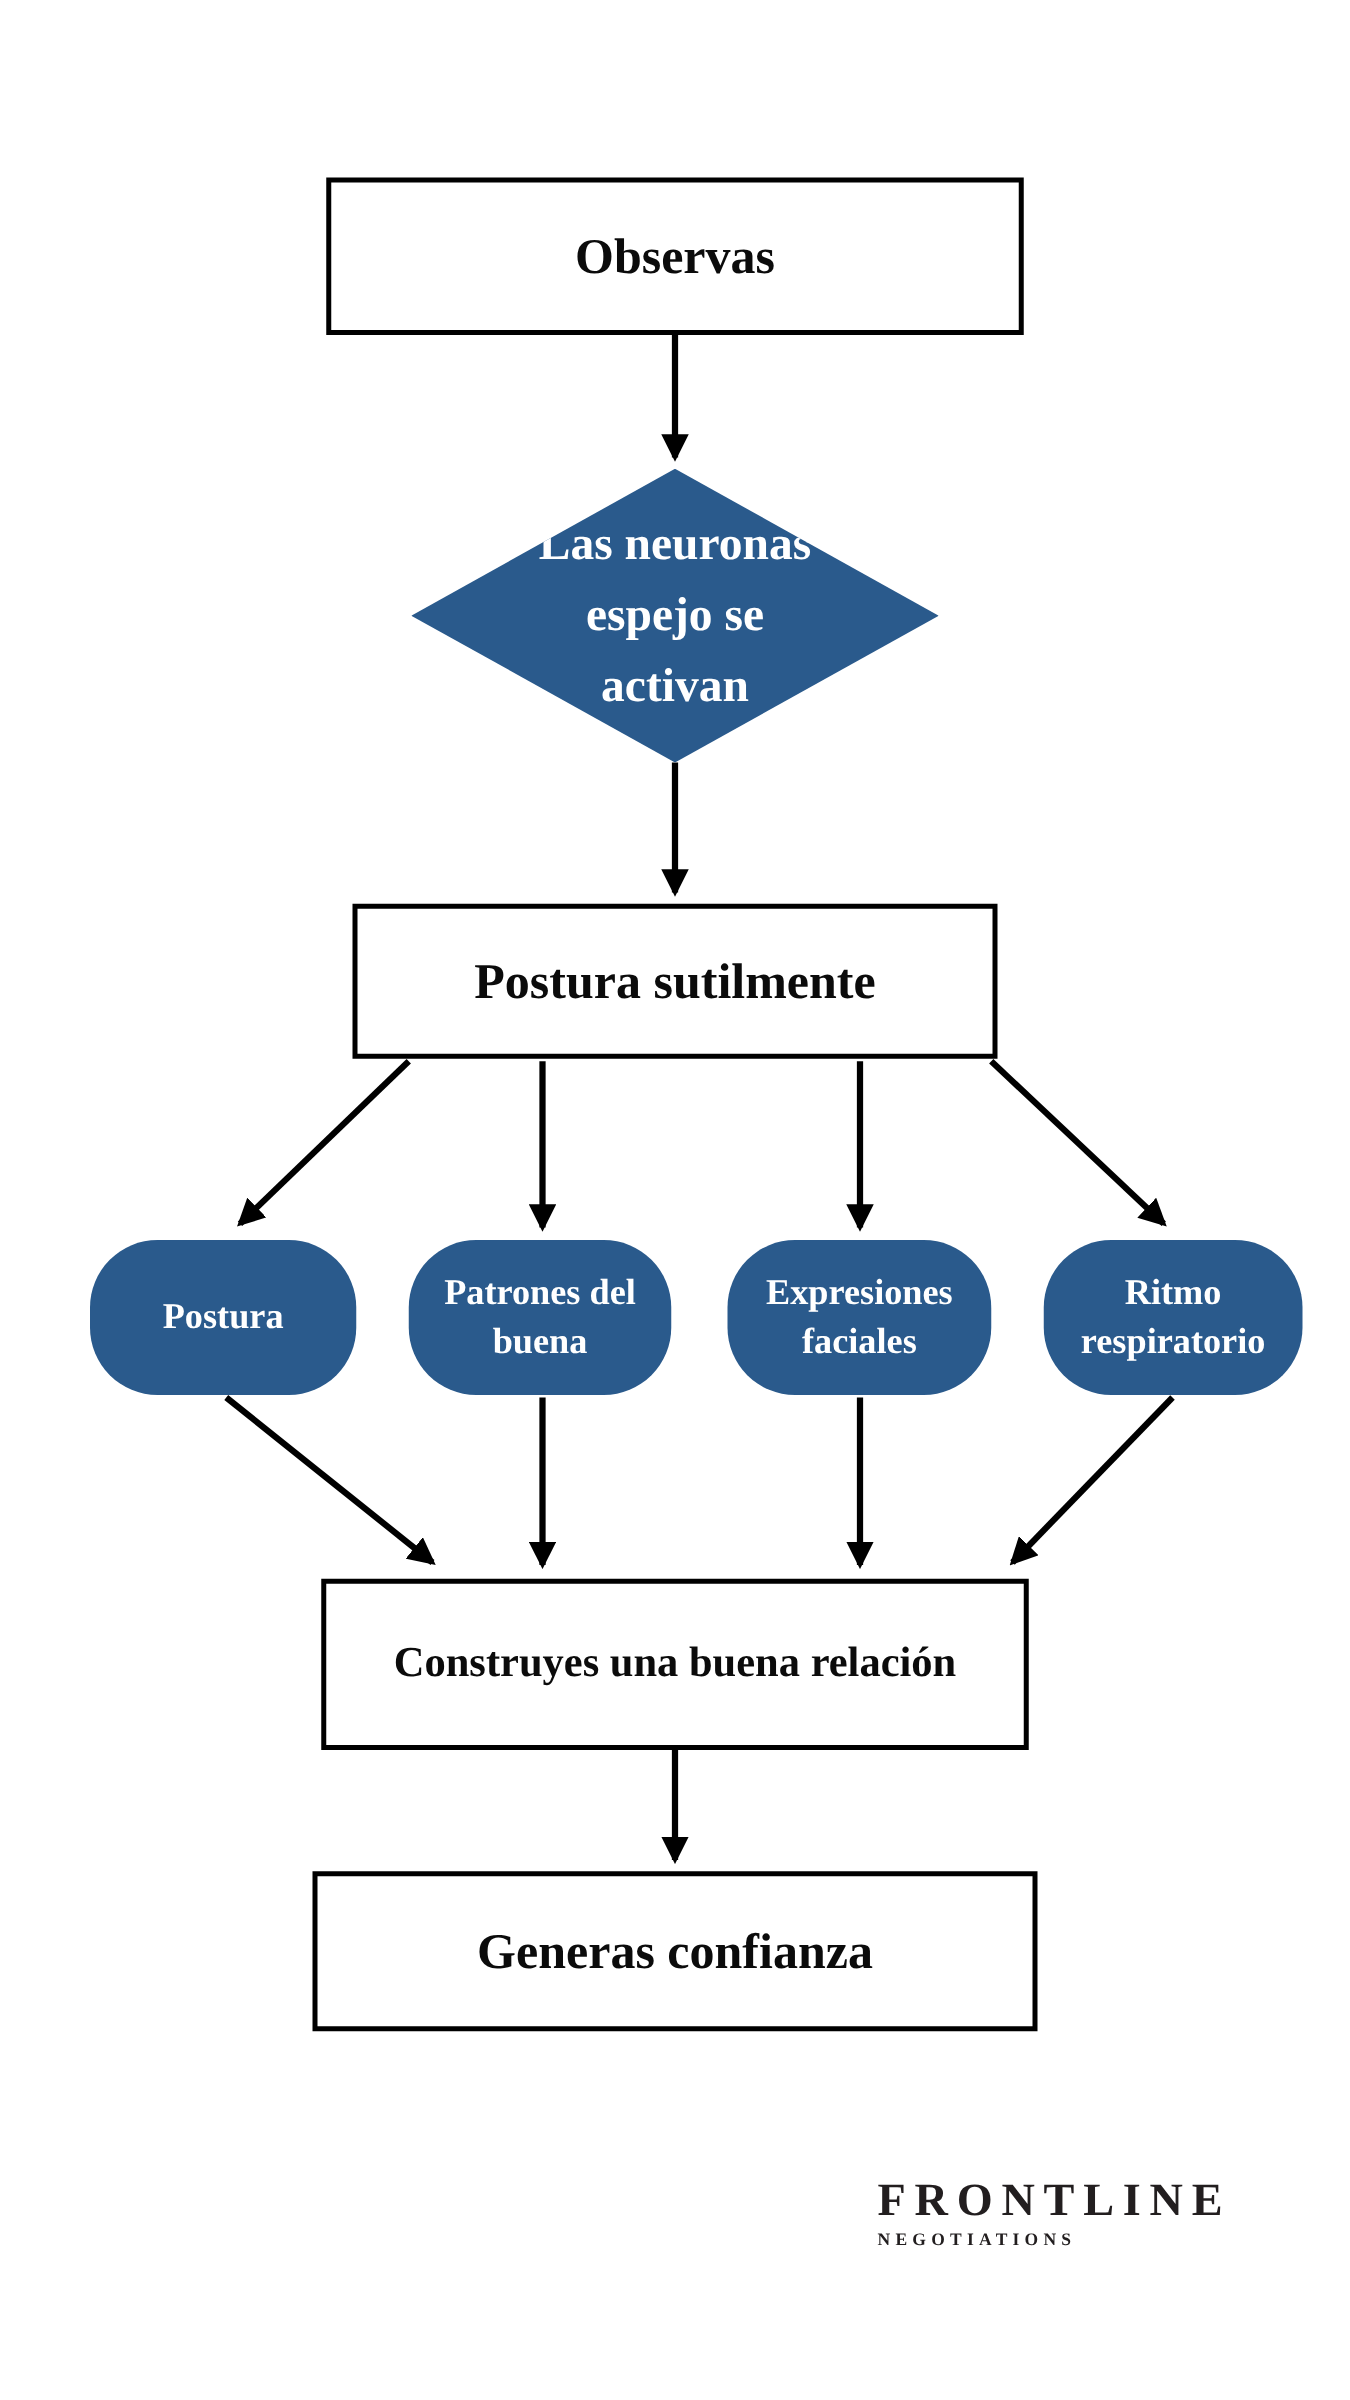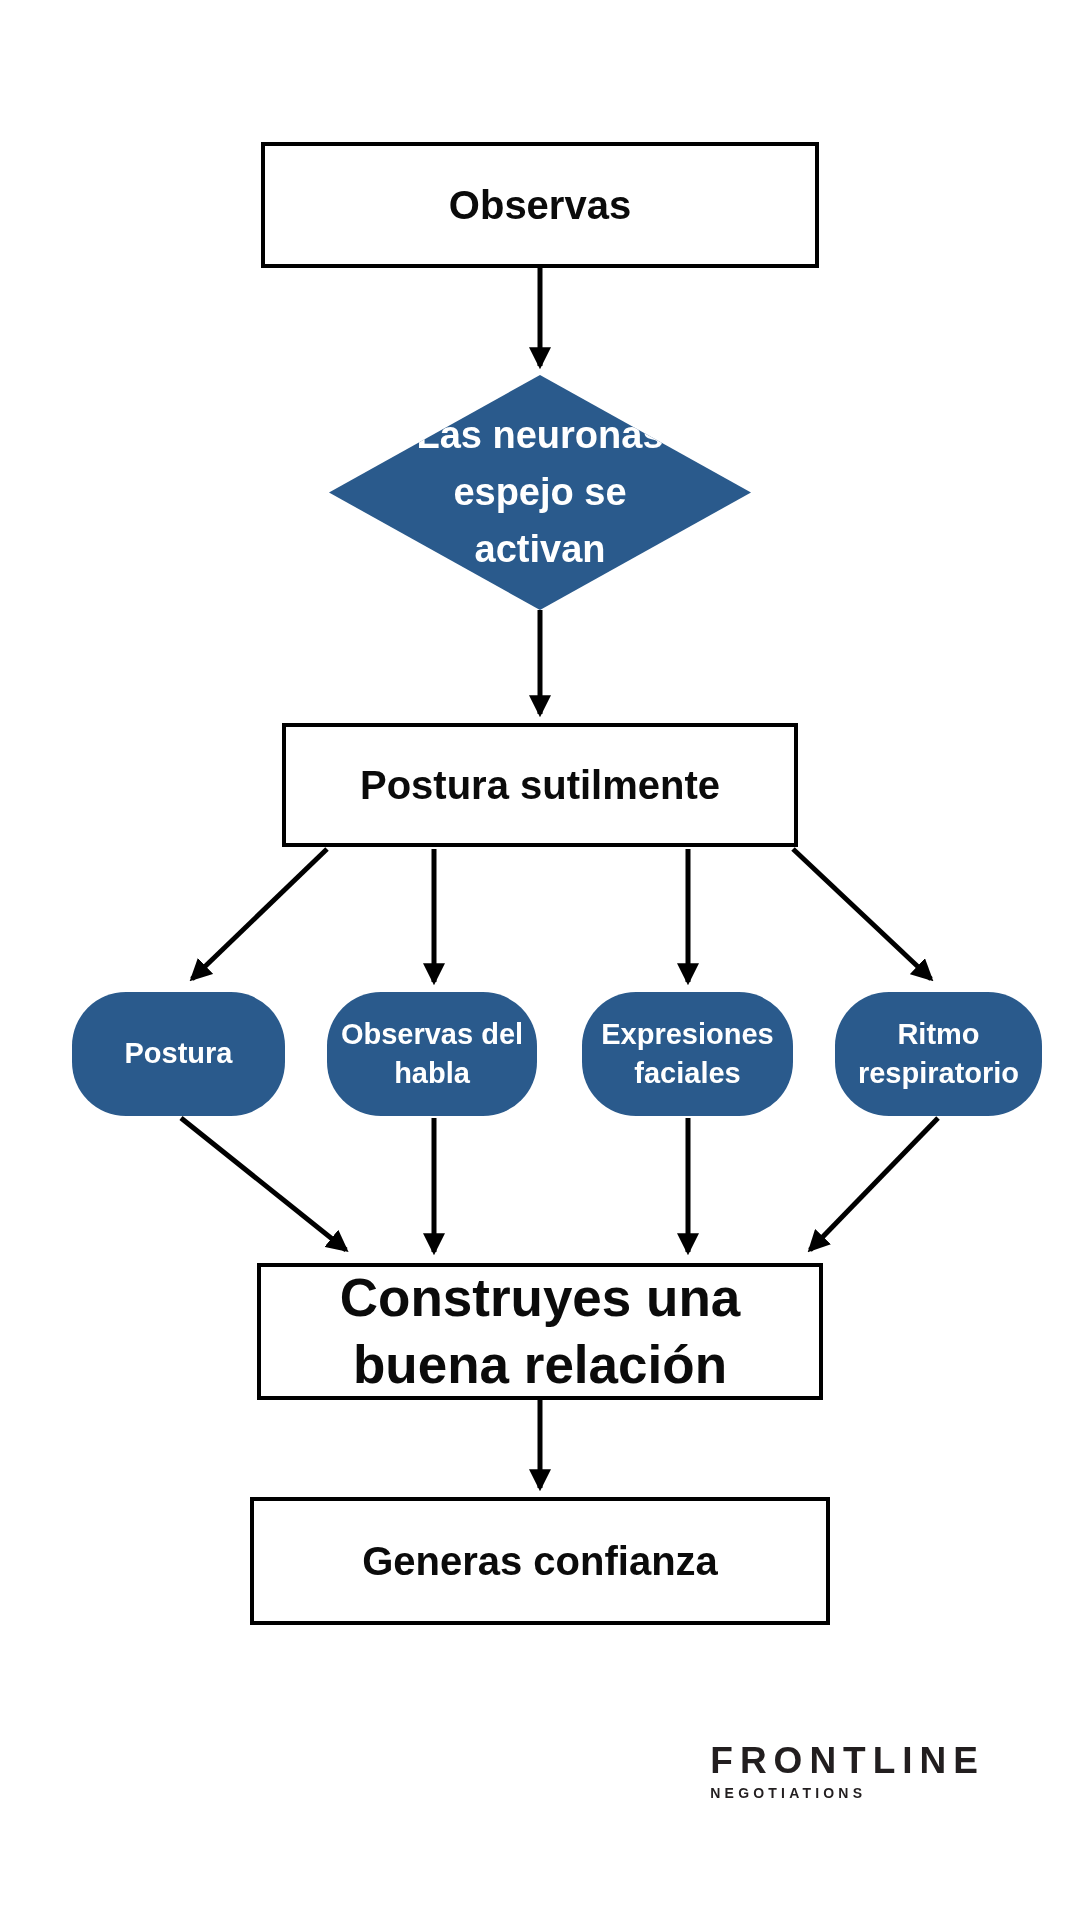--- a/index.html
+++ b/index.html
@@ -1,21 +1,21 @@
 <!DOCTYPE html>
 <html style="--node-blue: #2A5A8C; --line-black: #000000; --text-black: #0B0B0B; --logo-black: #221E1F;"><head>
 <meta charset="utf-8">
 <style>
   html, body { margin: 0; padding: 0; background: #ffffff; }
   .canvas {
     position: relative;
     width: 1080px;
     height: 1920px;
     background: #ffffff;
-    font-family: Liberation Sans, sans-serif;
+    font-family: Liberation Serif, serif;
     overflow: hidden;
   }
   .edges {
     position: absolute;
     left: 0; top: 0;
     width: 1080px; height: 1920px;
     pointer-events: none;
   }
   .edges line { stroke: var(--line-black, #000); stroke-width: 5; }
   .node {
@@ -53,21 +53,21 @@
     border-radius: 54px;
   }
   .pill .lbl { padding: 0 12px; }
   #node-observas    { left: 261px; top: 142px;  width: 558px; height: 126px; }
   #node-neuronas    { left: 329px; top: 375px;  width: 422px; height: 235px; }
   #node-imitas      { left: 282px; top: 723px;  width: 516px; height: 124px; }
   #node-postura     { left: 72px;  top: 992px;  width: 213px; height: 124px; }
   #node-patrones    { left: 327px; top: 992px;  width: 210px; height: 124px; }
   #node-expresiones { left: 582px; top: 992px;  width: 211px; height: 124px; }
   #node-ritmo       { left: 835px; top: 992px;  width: 207px; height: 124px; }
-  #node-construyes  { left: 257px; top: 1263px; width: 566px; height: 137px; font-size: 53px; line-height: 1.25; }
+  #node-construyes  { left: 257px; top: 1263px; width: 566px; height: 137px; font-size: 34px; line-height: 1.25; }
   #node-construyes .lbl { width: 480px; }
   #node-generas     { left: 250px; top: 1497px; width: 580px; height: 128px; }
   .website {
     position: absolute;
     left: 105px; top: 1772px;
     font-size: 29px;
     font-weight: bold;
     color: #1a1a1a;
     letter-spacing: 0.5px;
   }
@@ -126,21 +126,21 @@
 
   <div class="node process" id="node-imitas">
     <span class="lbl">Postura sutilmente</span>
   </div>
 
   <div class="node pill" id="node-postura">
     <span class="lbl">Postura</span>
   </div>
 
   <div class="node pill" id="node-patrones">
-    <span class="lbl">Observas del habla</span>
+    <span class="lbl">Patrones del buena</span>
   </div>
 
   <div class="node pill" id="node-expresiones">
     <span class="lbl">Expresiones faciales</span>
   </div>
 
   <div class="node pill" id="node-ritmo">
     <span class="lbl">Ritmo respiratorio</span>
   </div>
 

